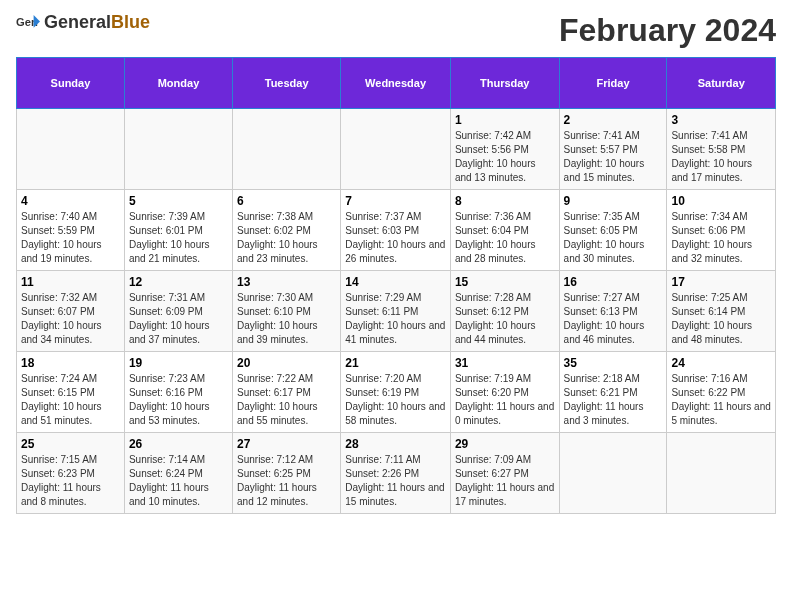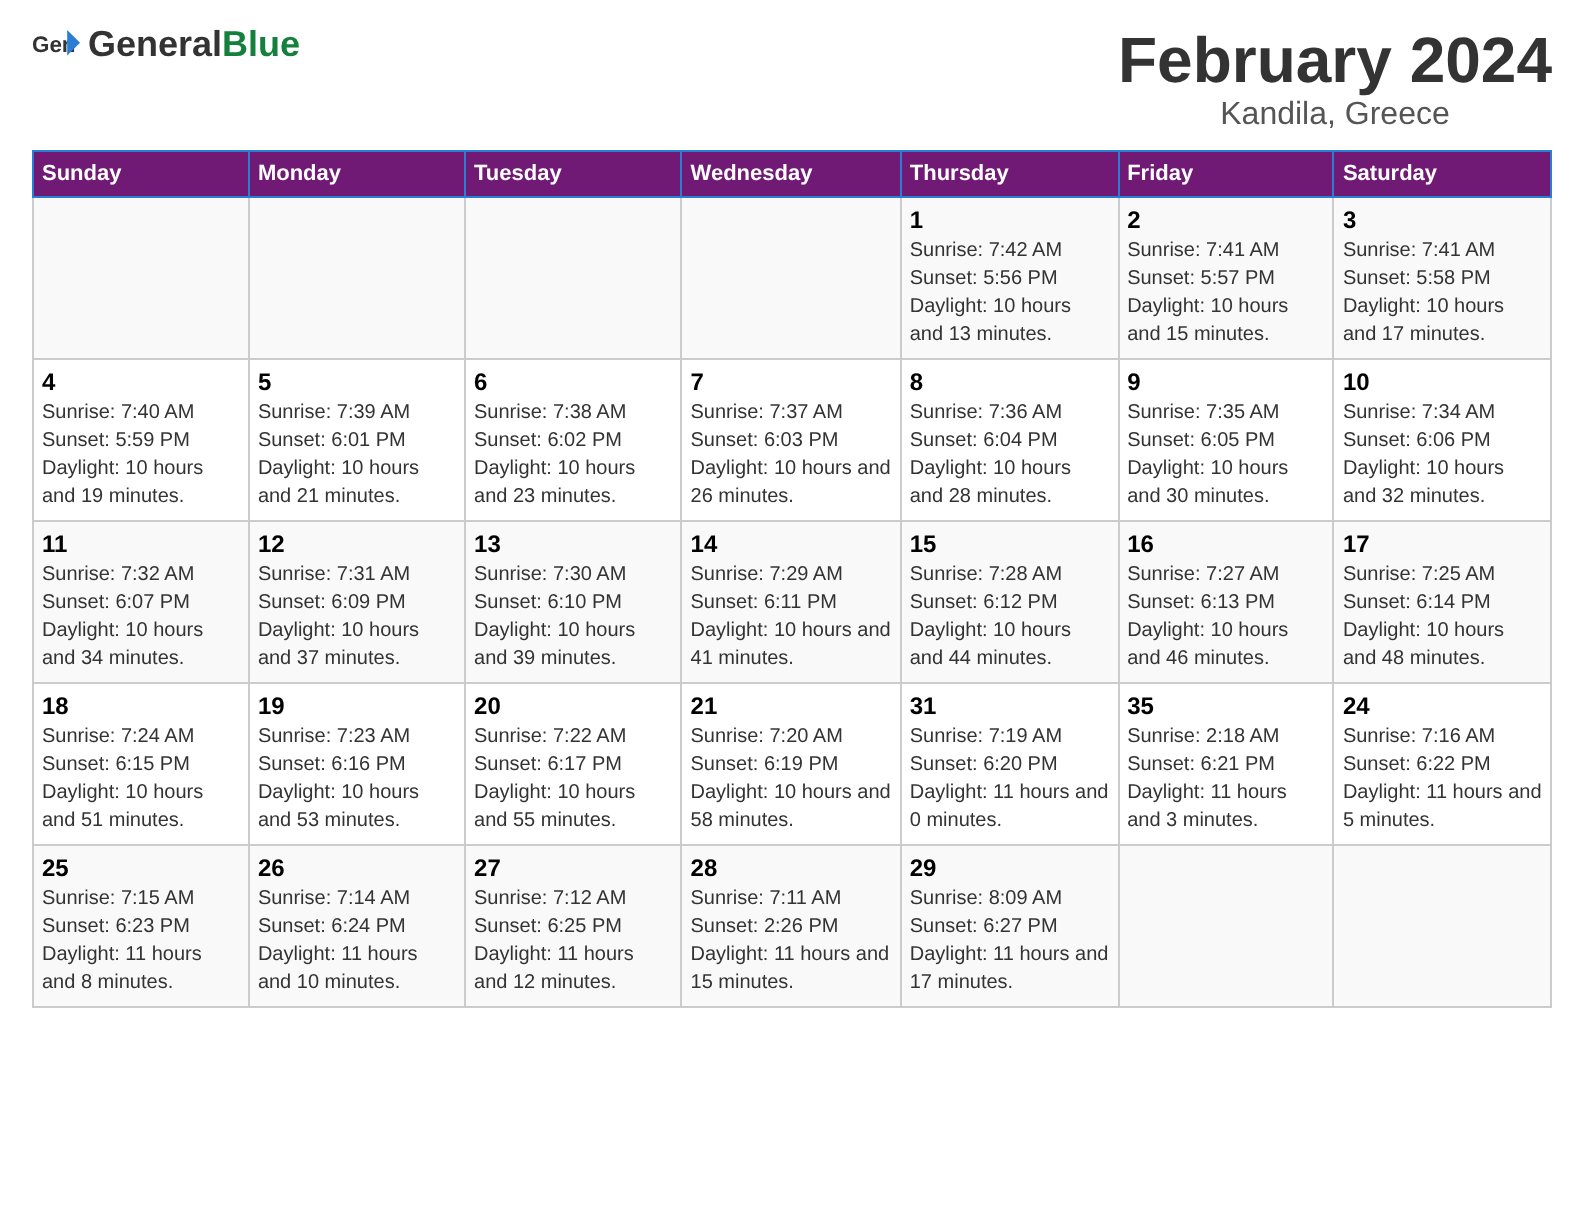--- a/index.html
+++ b/index.html
@@ -40,24 +40,24 @@
     .subtitle {
       font-size: 16px;
       color: #555;
     }
     table {
       width: 100%;
       border-collapse: collapse;
       font-size: 10.5px;
     }
     thead tr th {
-      background-color: #701a75;
+      background-color: #6d28d9;
       color: #fff;
-      padding: 5px 4px;
-      text-align: left;
+      padding: 19px 4px;
+      text-align: center;
       font-weight: bold;
       font-size: 11px;
       border: 1px solid #2a7fd4;
     }
     tbody tr td {
       border: 1px solid #ccc;
       padding: 4px 4px;
       vertical-align: top;
       width: 113px;
       min-height: 70px;
@@ -87,26 +87,25 @@
 <body>
 
 <div class="container">
   <div class="header-row">
     <div class="logo">
       <svg class="logo-icon" viewBox="0 0 30 24" xmlns="http://www.w3.org/2000/svg">
         <text x="0" y="16" font-size="14" font-weight="bold" fill="#333">Gen</text>
         <polygon points="22,2 30,10 22,18" fill="#2a7fd4"></polygon>
       </svg>
       <div>
-        <span style="font-size:18px;font-weight:bold;color:#333;">General</span><span style="font-size:18px;font-weight:bold;color:#15803d;">Blue</span>
+        <span style="font-size:18px;font-weight:bold;color:#333;">General</span><span style="font-size:18px;font-weight:bold;color:#a16207;">Blue</span>
       </div>
     </div>
     <div class="title-block">
       <div class="main-title">February 2024</div>
-      <div class="subtitle">Kandila, Greece</div>
     </div>
   </div>
 
   <table>
     <thead>
       <tr>
         <th>Sunday</th>
         <th>Monday</th>
         <th>Tuesday</th>
         <th>Wednesday</th>
@@ -320,21 +319,21 @@
           </td>
           <td>
             <span class="day-number">28</span>
             <div class="cell-content">Sunrise: 7:11 AM
 Sunset: 2:26 PM
 Daylight: 11 hours
 and 15 minutes.</div>
           </td>
           <td>
             <span class="day-number">29</span>
-            <div class="cell-content">Sunrise: 8:09 AM
+            <div class="cell-content">Sunrise: 7:09 AM
 Sunset: 6:27 PM
 Daylight: 11 hours
 and 17 minutes.</div>
           </td>
           <td class="empty-cell"></td>
           <td class="empty-cell"></td>
         </tr>
       </tbody>
   </table>
 </div>

